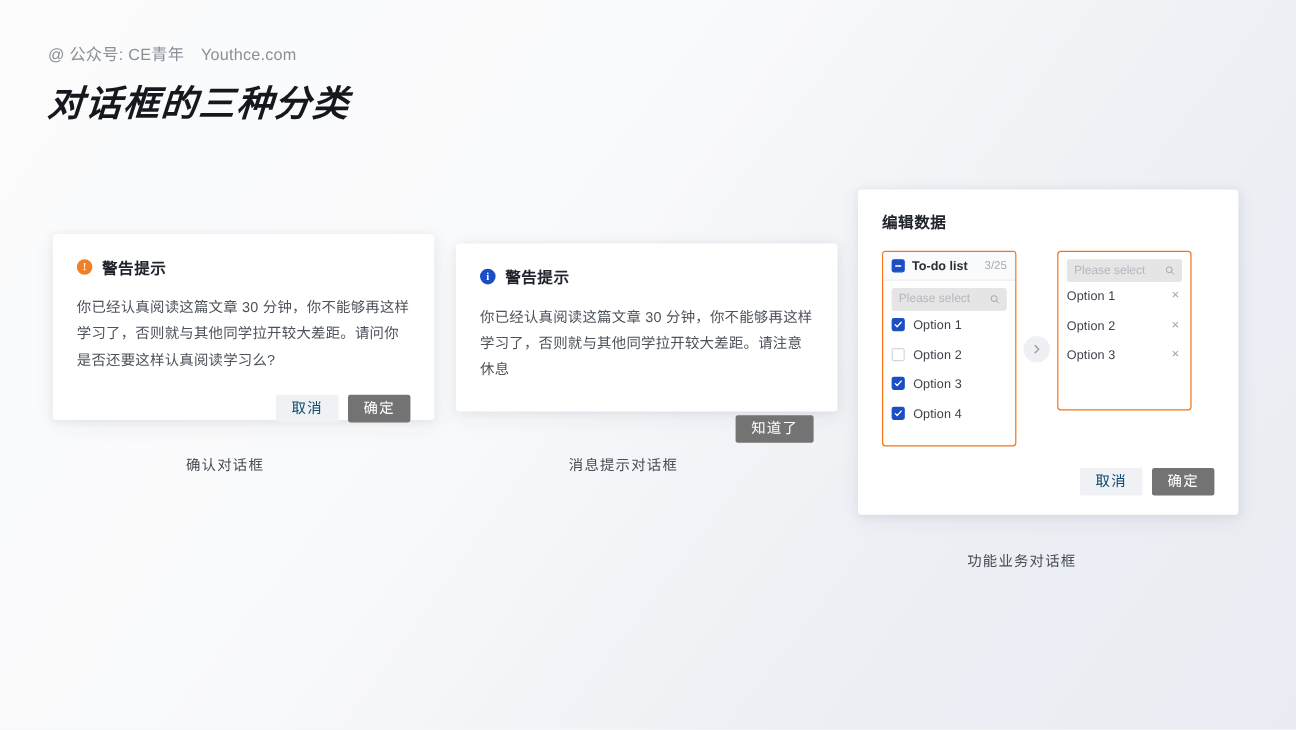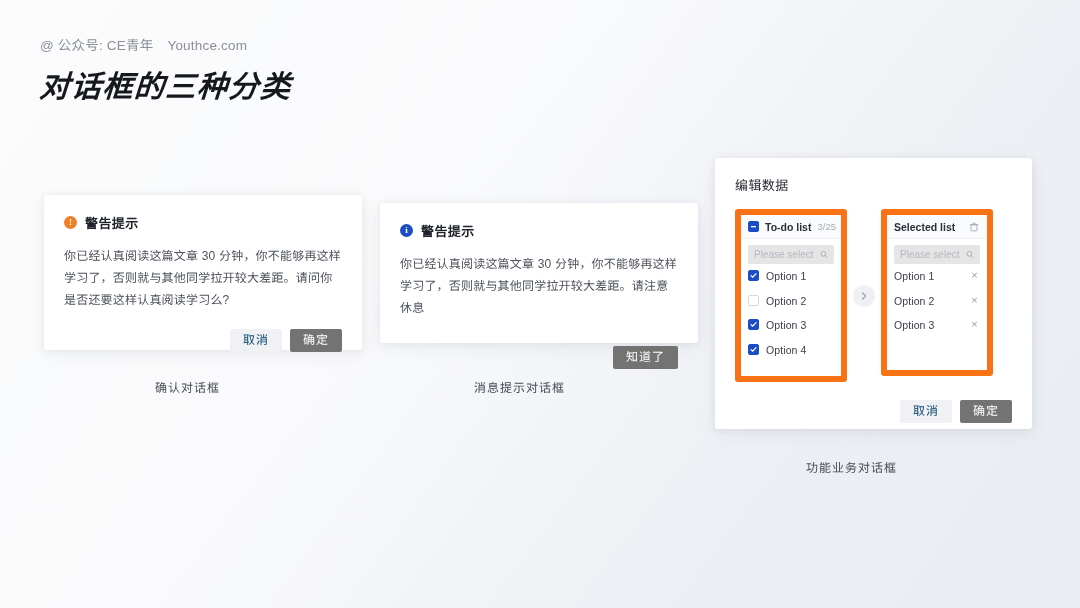--- a/index.html
+++ b/index.html
@@ -160,34 +160,34 @@
   #dialog-message { left: 380px; top: 203px; width: 318px; height: 140px; }
   #dialog-message .inner { padding: 18px 20px 0 20px; }
   #dialog-message .dlg-body { margin-top: 13px; }
   #dialog-message .btn-row { margin-top: 26px; }
 
   
   #dialog-transfer { left: 715px; top: 158px; width: 317px; height: 271px; }
   #dialog-transfer .inner { padding: 17px 20px 0 20px; }
   .transfer-title {
     font-size: 13px;
-    font-weight: normal;
+    font-weight: bold;
     color: #1f232b;
     letter-spacing: 0.4px;
   }
 
   .transfer-wrap {
     display: flex;
     align-items: flex-start;
     margin-top: 15px;
   }
 
   .panel {
     width: 112px;
-    border: 6px solid #f97316;
+    border: 1px solid #f97316;
     border-radius: 3px;
     overflow: hidden;
     background: #fff;
   }
   .panel-head {
     height: 24px;
     background: #fafbfc;
     border-bottom: 1px solid #eceef1;
     display: flex;
     align-items: center;
@@ -402,30 +402,20 @@
           </div>
         </div>
 
         <div class="transfer-arrow">
           <svg width="8" height="8" viewBox="0 0 8 8" aria-hidden="true">
             <polyline points="2.6,1 5.6,4 2.6,7" fill="none" stroke="#9aa0a9" stroke-width="1.2" stroke-linecap="round" stroke-linejoin="round"></polyline>
           </svg>
         </div>
 
         <div class="panel">
-          <div class="panel-head">
-            <span class="panel-head-label">Selected list</span>
-            <span class="trash-btn">
-              <svg width="10" height="10" viewBox="0 0 12 12" aria-hidden="true">
-                <rect x="2.4" y="3.4" width="7.2" height="7.2" rx="0.8" fill="none" stroke="#9aa0a9" stroke-width="1"></rect>
-                <line x1="1.4" y1="3.2" x2="10.6" y2="3.2" stroke="#9aa0a9" stroke-width="1" stroke-linecap="round"></line>
-                <line x1="4.6" y1="1.5" x2="7.4" y2="1.5" stroke="#9aa0a9" stroke-width="1" stroke-linecap="round"></line>
-              </svg>
-            </span>
-          </div>
           <div class="panel-search">
             <input type="text" placeholder="Please select" style="">
             <svg width="9" height="9" viewBox="0 0 12 12" aria-hidden="true">
               <circle cx="5" cy="5" r="3.6" fill="none" stroke="#9aa0a9" stroke-width="1.1"></circle>
               <line x1="7.7" y1="7.7" x2="10.6" y2="10.6" stroke="#9aa0a9" stroke-width="1.1" stroke-linecap="round"></line>
             </svg>
           </div>
           <div class="panel-list">
 
             <div class="opt-row">

